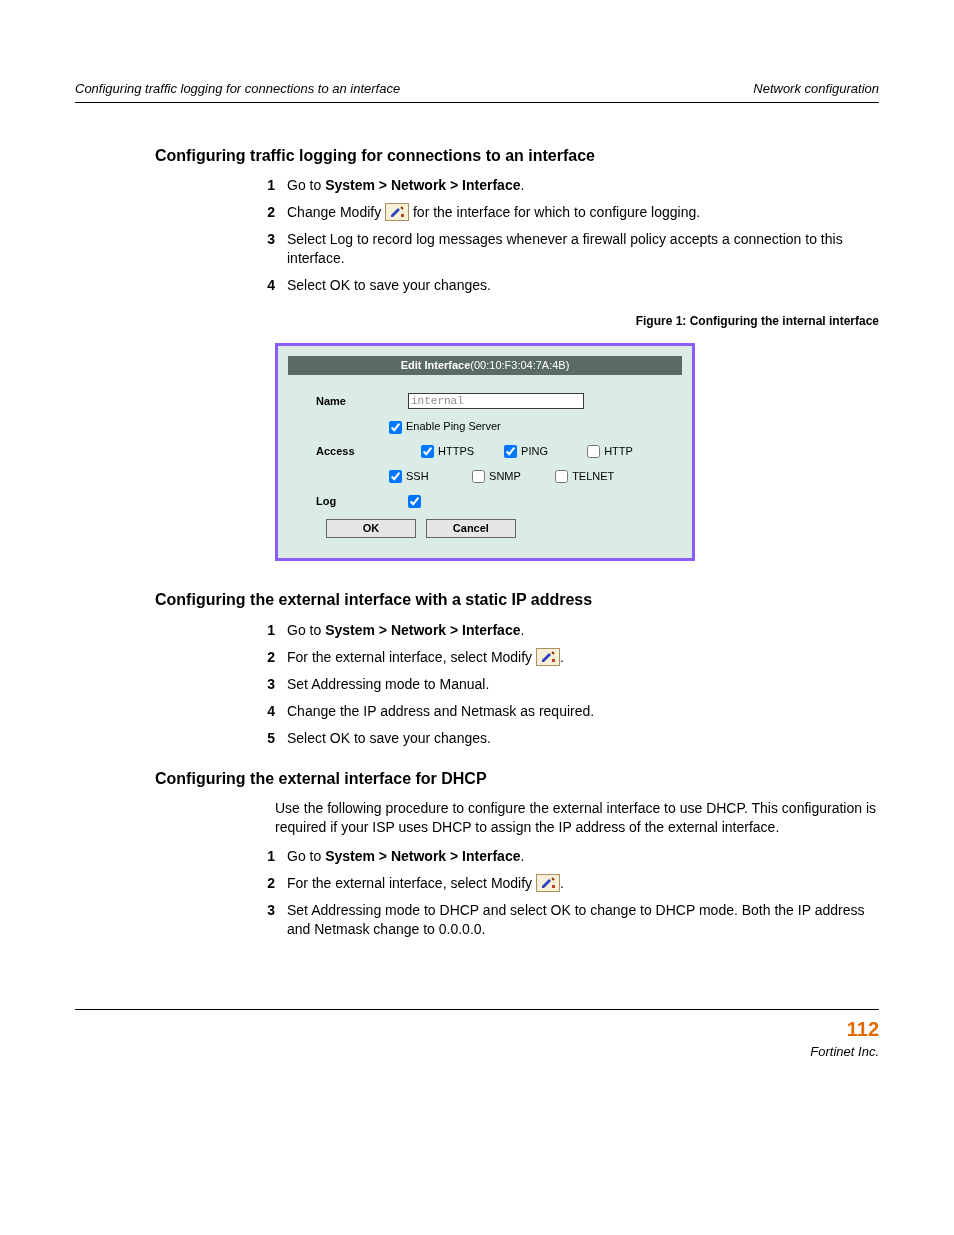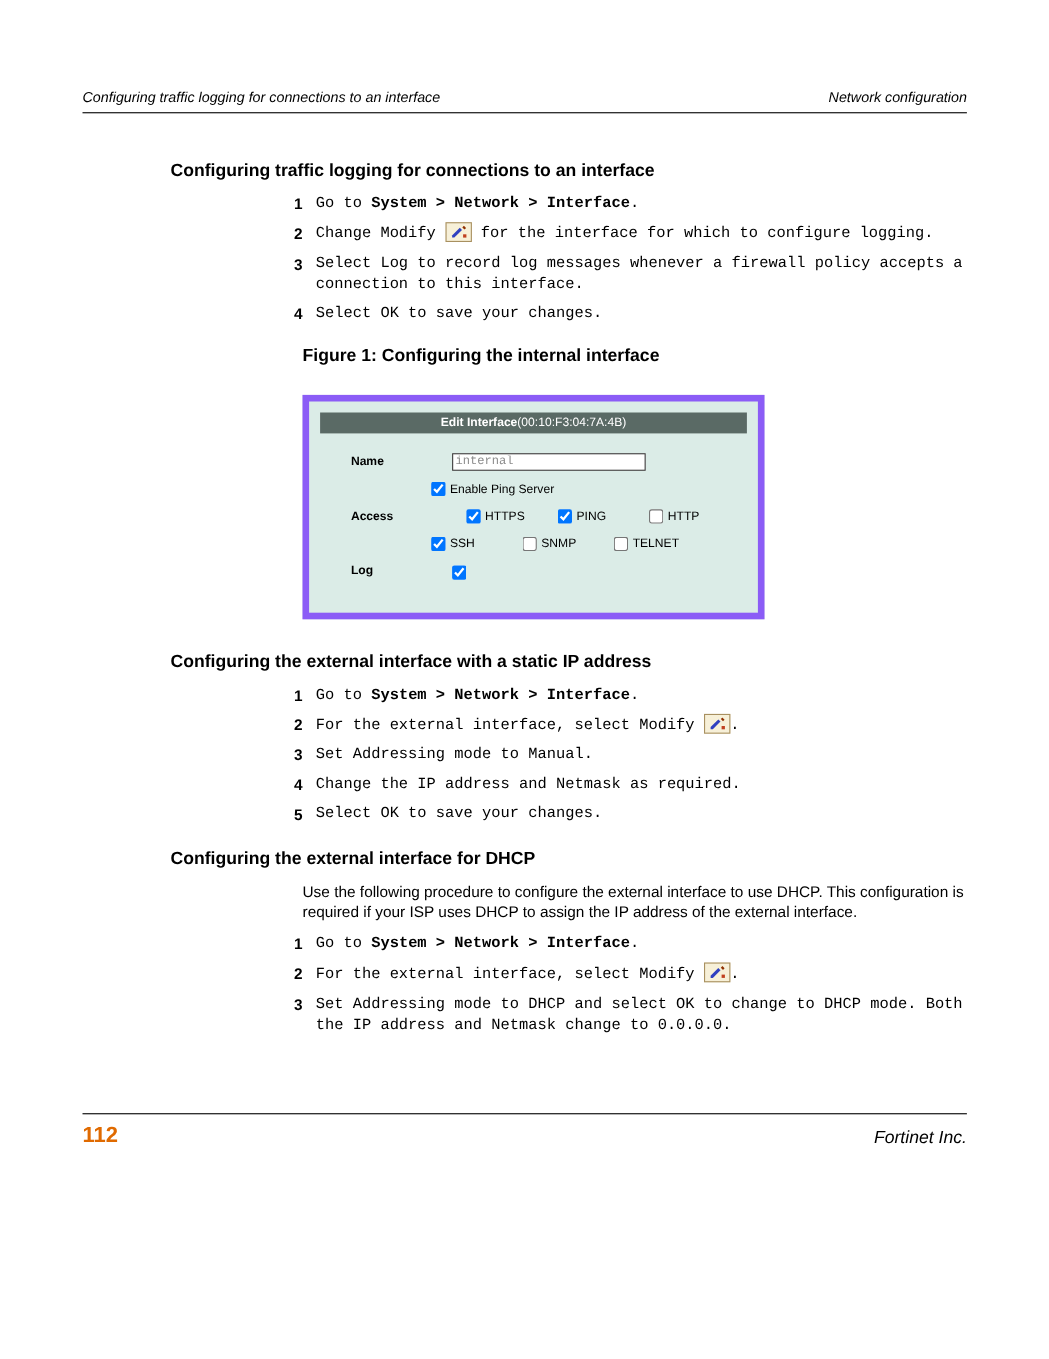--- a/index.html
+++ b/index.html
@@ -34,43 +34,44 @@
     display: flex;
     margin-bottom: 8px;
   }
   .step-num {
     font-weight: bold;
     width: 30px;
     flex-shrink: 0;
     text-align: right;
     padding-right: 12px;
   }
-  .step-body { flex: 1; font-family: Liberation Mono, monospace; }
+  .step-body { flex: 1; }
   .nav-path { font-weight: bold; }
   .modify-icon {
     display: inline-flex;
     align-items: center;
     justify-content: center;
     width: 22px; height: 16px;
     background: #f7f0d8;
     border: 1px solid #a89060;
     vertical-align: middle;
     position: relative; top: -1px;
   }
   .modify-icon svg { display:block; }
   .figure-caption {
     font-weight: bold;
-    font-size: 16px;
-    margin: 18px 0 24px 200px;
+    font-size: 12px;
+    margin: 18px 0 14px 200px;
+    text-align: right;
   }
   .figure-box {
     margin-left: 200px;
     width: 420px;
     background: #dbece7;
-    border: 6px solid #8b5cf6;
+    border: 3px solid #8b5cf6;
     padding: 10px 10px 20px 10px;
     box-sizing: border-box;
   }
   .figure-titlebar {
     background: #5a6a65;
     color: #fff;
     text-align: center;
     font-family: Verdana, Arial, sans-serif;
     font-size: 11px;
     font-weight: bold;
@@ -106,23 +107,24 @@
     margin-right: 6px;
   }
   .para-block { margin: 0 0 10px 200px; }
   .footer {
     display:flex;
     justify-content: space-between;
     align-items:flex-end;
     border-top: 1px solid #000;
     margin-top: 70px;
     padding-top: 6px;
+    flex-direction: column;
   }
   .page-num { color: #e06a00; font-weight: bold; font-size: 20px; }
-  .footer-right { font-style: italic; font-size: 16px; }
+  .footer-right { font-style: italic; font-size: 13px; }
   input[type=checkbox]{ margin: 0 4px 0 0; vertical-align: middle; }
 </style>
 </head>
 <body>
 
 <div class="running-head">
   <span>Configuring traffic logging for connections to an interface</span>
   <span>Network configuration</span>
 </div>
 
@@ -188,20 +190,24 @@
       <span class="check-item"><input type="checkbox" style=""><span>SNMP</span></span>
       <span class="check-item"><input type="checkbox" style=""><span>TELNET</span></span>
     </div>
   </div>
 
   <div class="form-row">
     <span class="lbl">Log</span>
     <input type="checkbox" checked="" style="">
   </div>
 
+  <div class="btn-row">
+    <span class="btn">OK</span>
+    <span class="btn">Cancel</span>
+  </div>
 </div>
 
 <div class="section-title" style="margin-top:28px;">Configuring the external interface with a static IP address</div>
 <div class="step-list">
   <div class="step">
     <div class="step-num">1</div>
     <div class="step-body">
       <span>Go to </span><span class="nav-path">System &gt; Network &gt; Interface</span><span>.</span>
     </div>
   </div>

